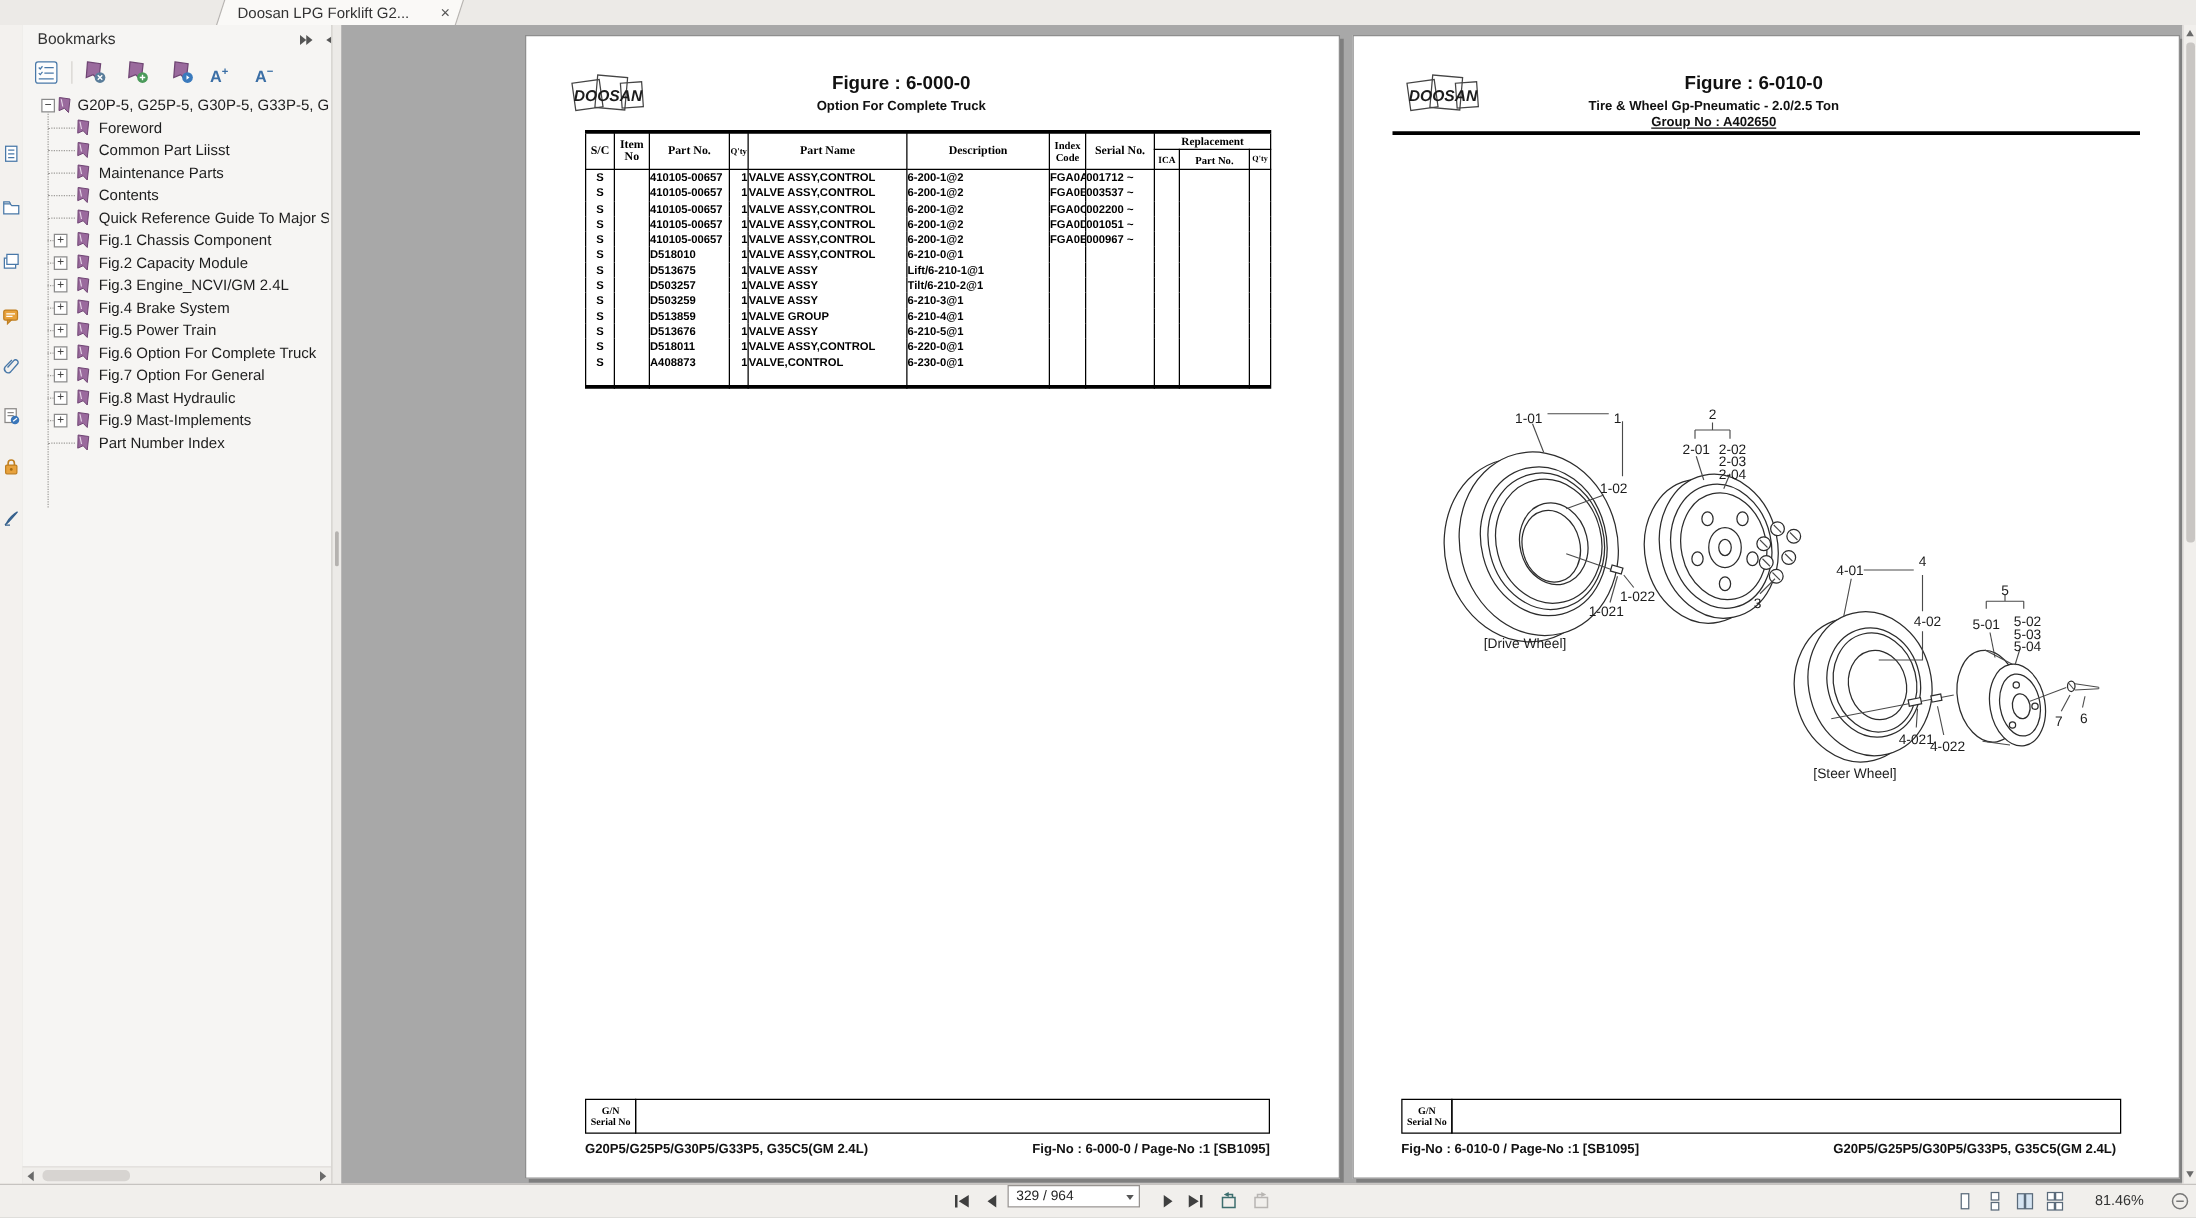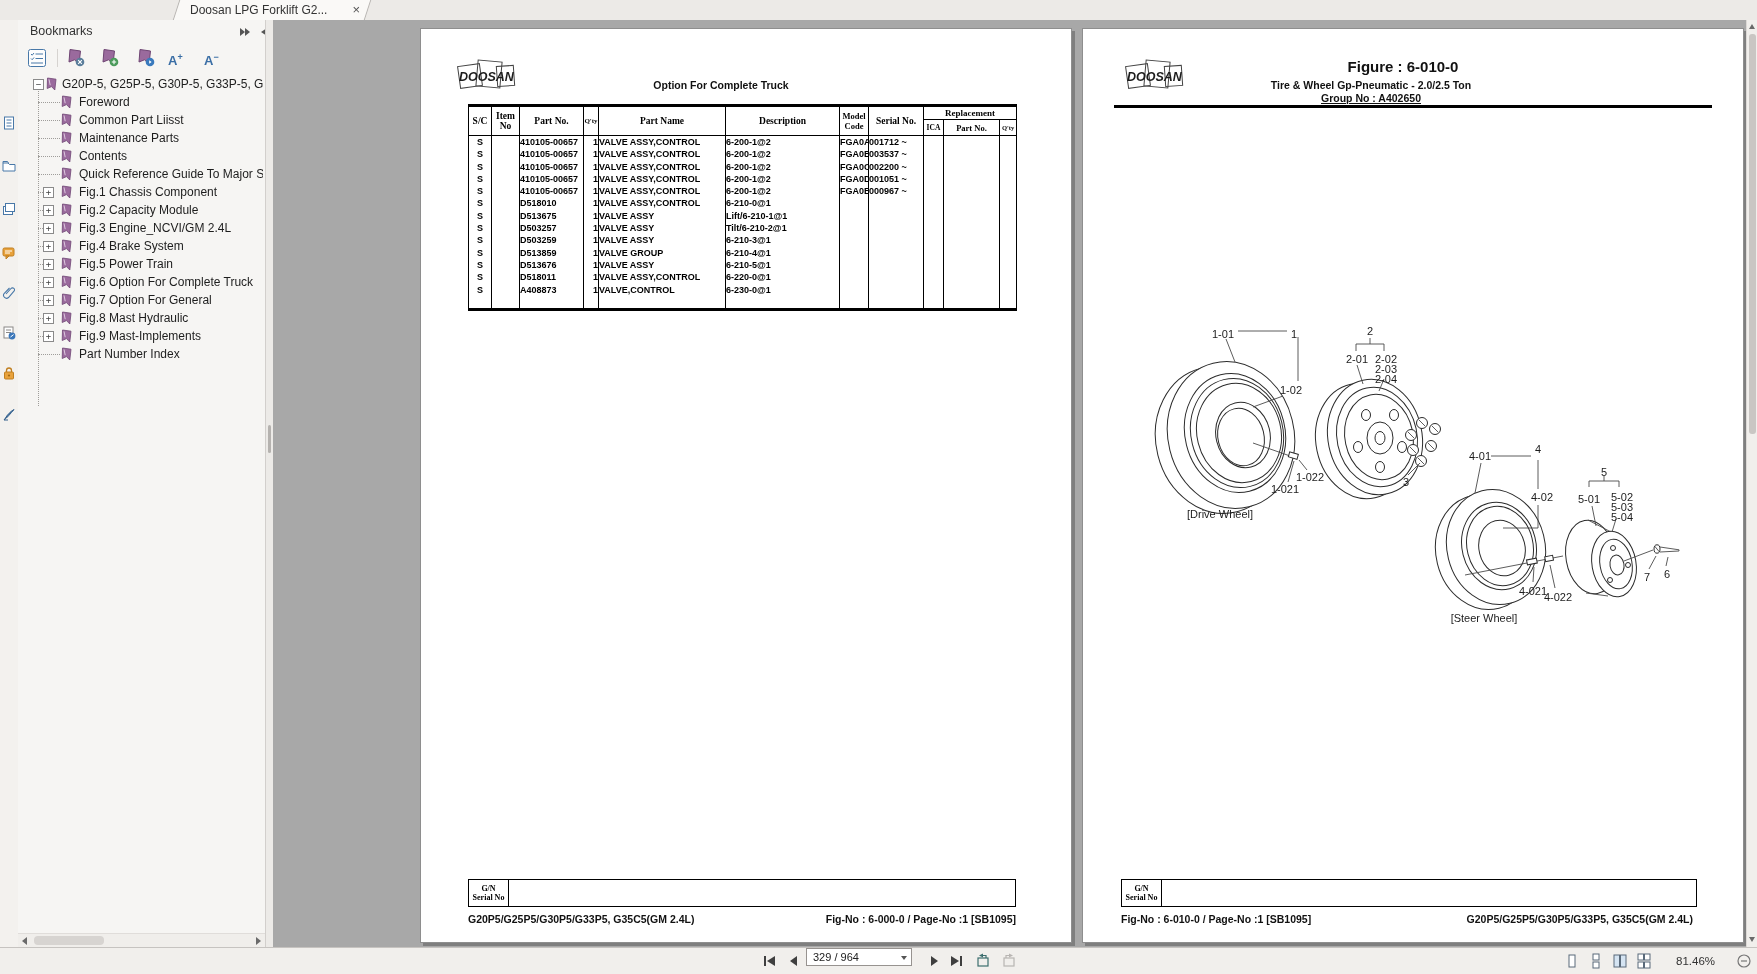--- a/index.html
+++ b/index.html
@@ -355,20 +355,21 @@
 
   <div id="pageL" class="page">
     <svg class="abs" style="left:35px;top:28px;" width="62" height="38" viewBox="0 0 62 38">
       <g stroke="#444" fill="none" stroke-width="1">
         <rect x="3" y="8" width="22" height="22" transform="rotate(-8 14 19)"></rect>
         <rect x="21" y="4" width="24" height="26" transform="rotate(5 33 17)"></rect>
         <rect x="41" y="9" width="17" height="20" transform="rotate(-4 49 19)"></rect>
       </g>
       <text x="3" y="24" font-style="italic" font-weight="bold" font-size="12.5" fill="#1c1c1c">DOOSAN</text>
     </svg>
+    <div class="fig-title" style="left:0;top:29px;width:600px;">Figure : 6-000-0</div>
     <div class="fig-sub" style="left:0;top:50px;width:600px;text-align:center;">Option For Complete Truck</div>
 
     <table id="ptable">
       <colgroup>
         <col style="width:23px">
           <col style="width:28px">
           <col style="width:64px">
           <col style="width:15px">
         <col style="width:127px">
           <col style="width:114px">
@@ -379,21 +380,21 @@
           <col style="width:17px">
       </colgroup>
       <thead>
         <tr style="height:14px;">
           <th rowspan="2">S/C</th>
           <th rowspan="2" style="white-space:normal;">Item No</th>
           <th rowspan="2">Part No.</th>
           <th rowspan="2" style="font-size:7px;">Q'ty</th>
           <th rowspan="2">Part Name</th>
           <th rowspan="2">Description</th>
-          <th rowspan="2" style="white-space:normal;font-size:8.5px;">Model Code</th>
+          <th rowspan="2" style="white-space:normal;font-size:8.5px;">Index Code</th>
           <th rowspan="2">Serial No.</th>
           <th colspan="3" style="font-size:9px;">Replacement</th>
         </tr>
         <tr class="sub" style="height:16px;">
           <th style="font-size:7.5px;">ICA</th>
           <th style="font-size:8.5px;">Part No.</th>
           <th style="font-size:6.5px;">Q'ty</th>
         </tr>
       </thead>
       <tbody>

